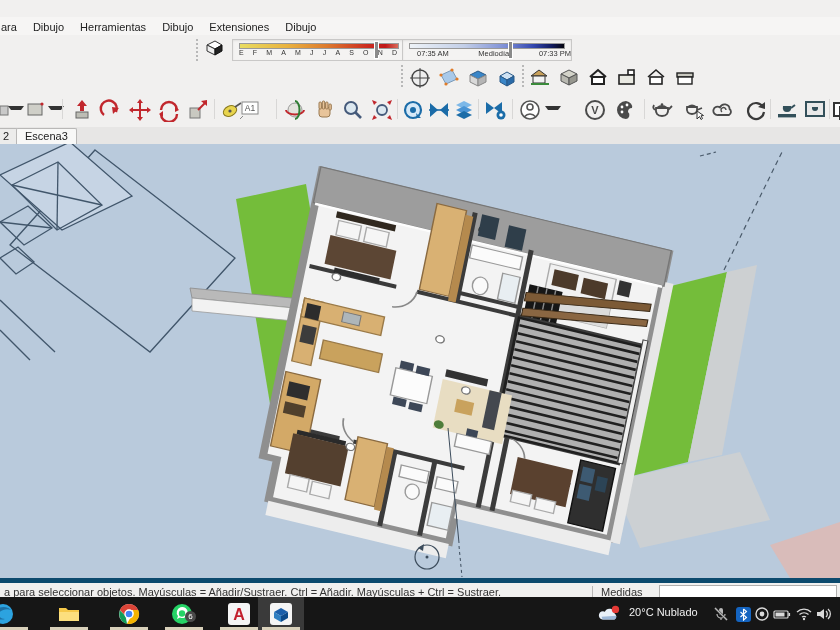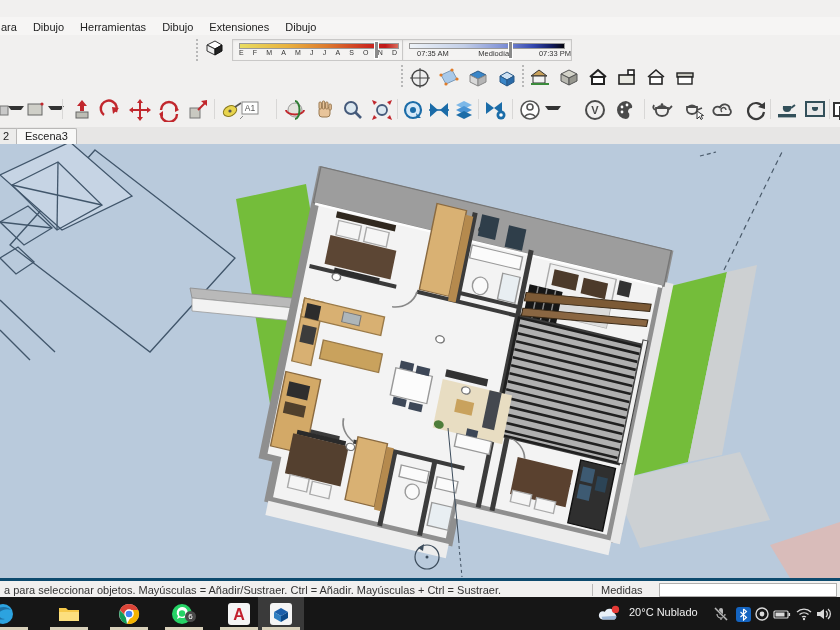--- a/index.html
+++ b/index.html
@@ -30,21 +30,21 @@
   .ticks{position:absolute;left:6px;top:9px;display:flex;justify-content:space-between;font-size:7px;color:#333;}
   .tlabels{position:absolute;left:6px;top:9px;display:flex;justify-content:space-between;font-size:7.5px;color:#333;margin-left:8px;}
   
   .tabs{position:absolute;left:0;top:127px;width:100%;height:17px;background:#e7e6e5;border-bottom:1px solid #cfcecd;}
   .tab{position:absolute;top:1px;height:15px;background:#ececeb;border:1px solid #b9b8b7;border-bottom:none;font-size:11px;color:#222;
        padding:1px 8px 0 8px;border-radius:2px 2px 0 0;}
   .tab.active{background:#f8f8f7;}
   
   .viewport{position:absolute;left:0;top:144px;width:840px;height:434px;background:#b9cadc;}
   
-  .statusbar{position:absolute;left:0;top:578px;width:100%;height:19px;background:#f1f0ef;border-top:3px solid #0c4a6e;}
+  .statusbar{position:absolute;left:0;top:578px;width:100%;height:19px;background:#f1f0ef;border-top:5px solid #0c4a6e;}
   .statusbar .hint{position:absolute;left:4px;top:3px;font-size:11px;color:#333;white-space:nowrap;}
   .statusbar .mlabel{position:absolute;left:601px;top:3px;font-size:11px;color:#333;}
   .statusbar .msep{position:absolute;left:592px;top:3px;width:0;height:12px;border-left:1px solid #b9b8b7;}
   .statusbar input{position:absolute;left:659px;top:2px;width:172px;height:12px;border:1px solid #b0afae;background:#fff;font-size:10px;padding:0 2px;}
   
   .taskbar{position:absolute;left:0;top:597px;width:100%;height:33px;background:#161616;}
   .tk-icon{position:absolute;top:5px;width:24px;height:24px;display:flex;align-items:center;justify-content:center;}
   .tk-underline{position:absolute;bottom:0;height:3px;width:38px;background:#d8d0ba;}
   .sk-tile{position:absolute;left:258px;top:0;width:46px;height:33px;background:#3a3a3a;}
   .weather-text{position:absolute;left:629px;top:9px;font-size:11px;color:#f0f0f0;}

